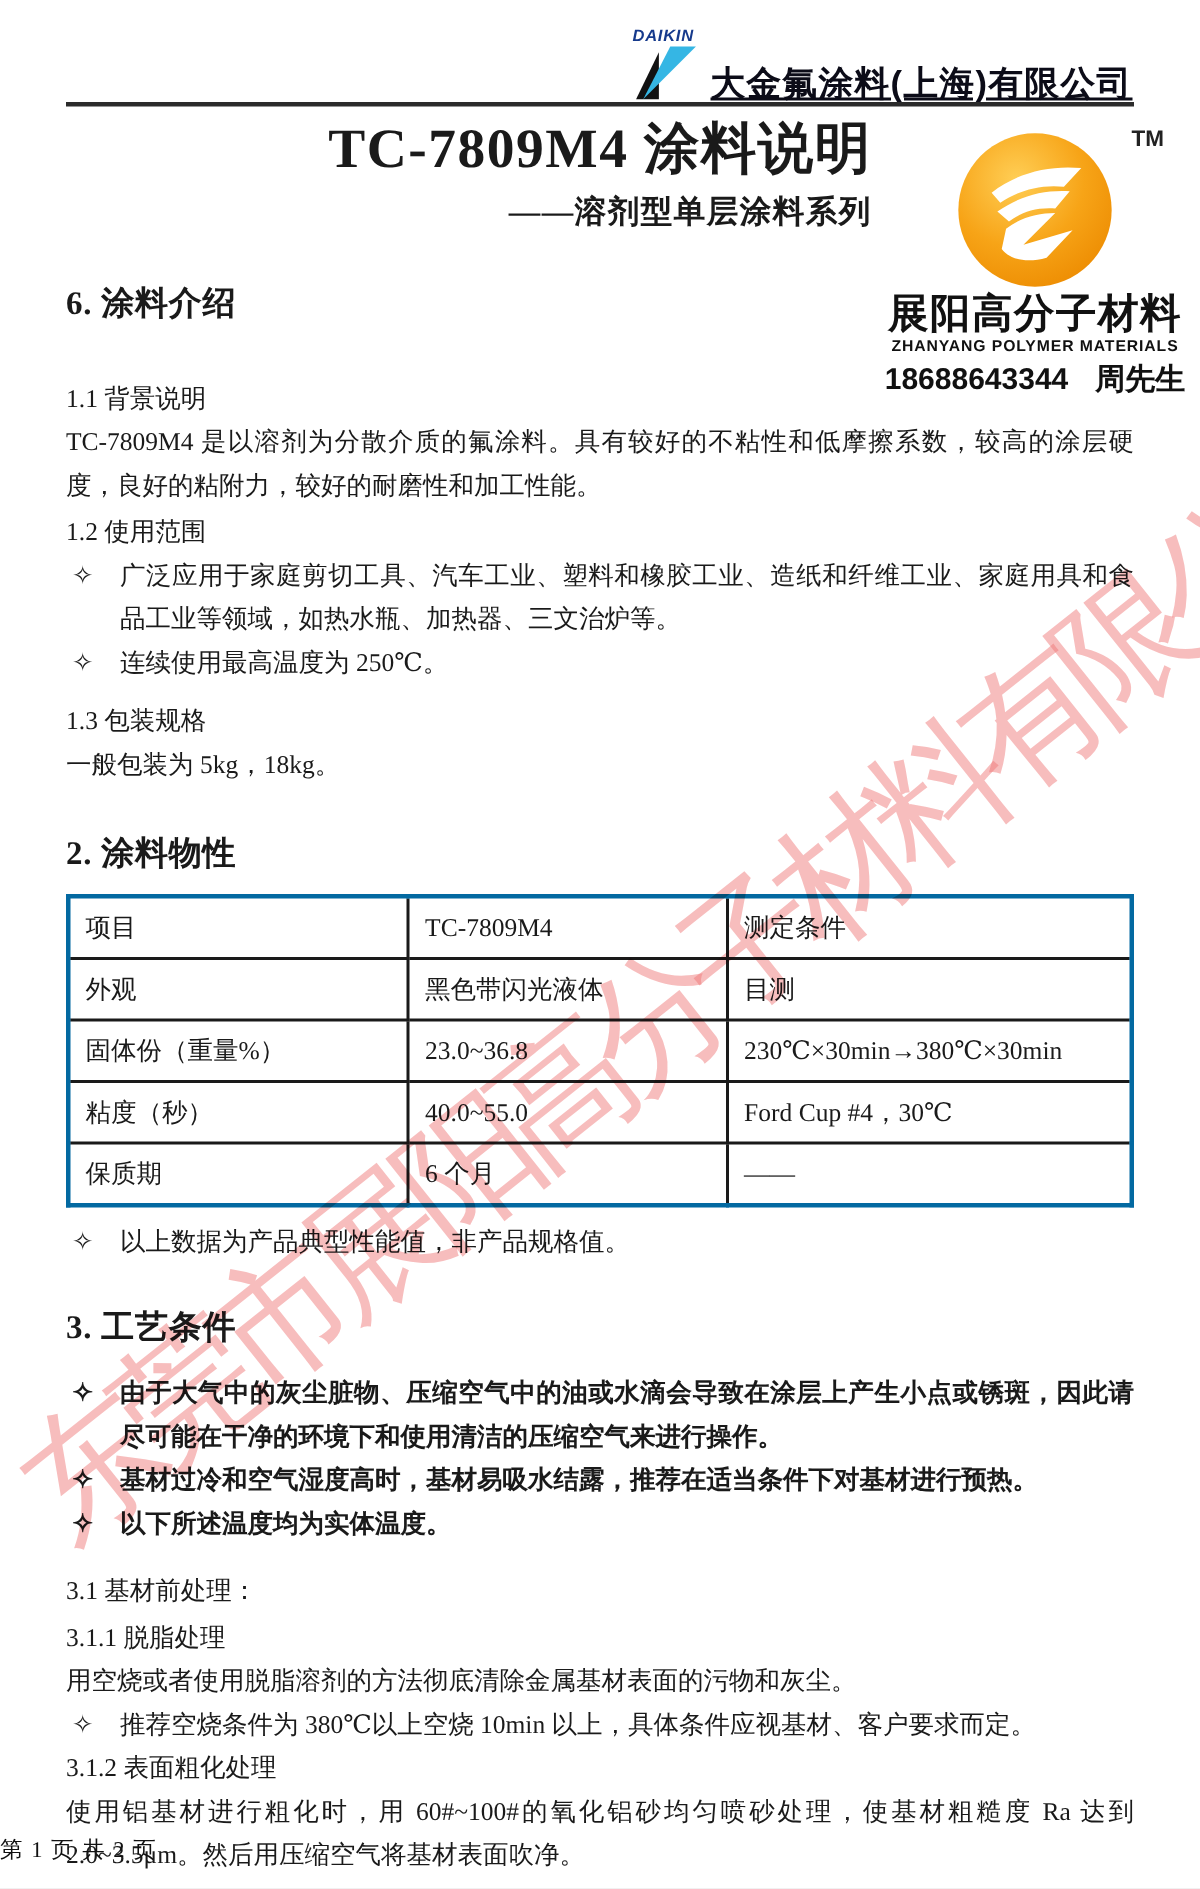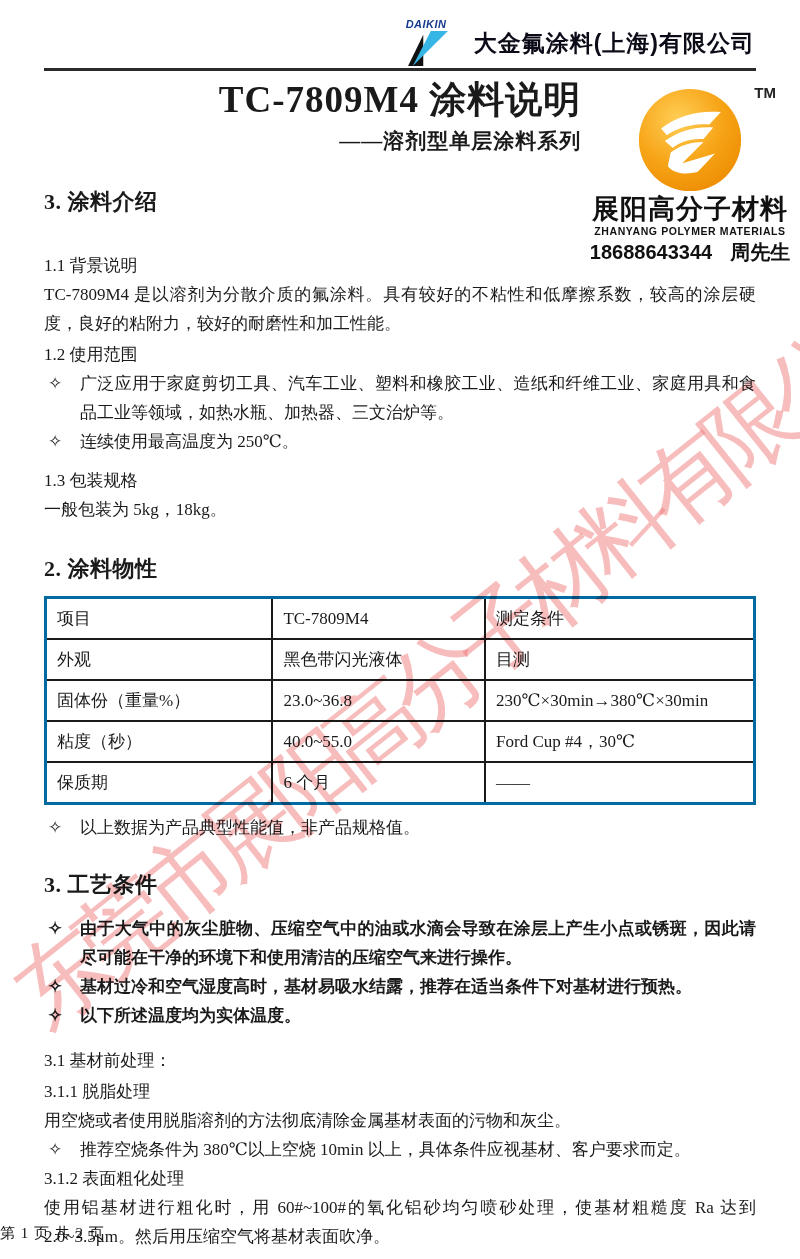--- a/index.html
+++ b/index.html
@@ -2,26 +2,26 @@
 <html><head>
 <meta charset="utf-8">
 <style>
   html,body{margin:0;padding:0;background:#e8e8e8;}
   .page{position:relative;width:800px;height:1259px;margin:0 auto;background:#ffffff;
         overflow:hidden;font-family:"Liberation Serif","DejaVu Serif",serif;color:#1a1a1a;}
   .content{position:absolute;inset:0;padding:0 44px;box-sizing:border-box;}
 
   
   .header-bar{position:relative;height:71px;}
-  .daikin-block{position:absolute;right:1px;bottom:3px;display:flex;align-items:center;gap:24px;}
+  .daikin-block{position:absolute;right:1px;bottom:3px;display:flex;align-items:flex-end;gap:8px;}
   .daikin-mark{display:flex;flex-direction:column;align-items:flex-start;}
   .daikin-word{font-family:"Liberation Sans","DejaVu Sans",sans-serif;font-style:italic;
                font-weight:bold;font-size:11px;color:#163a8c;letter-spacing:.5px;line-height:1;}
   .company-name{font-family:"Liberation Sans","DejaVu Sans",sans-serif;font-weight:bold;
-                font-size:23px;color:#0c0c18;letter-spacing:1px;line-height:1.1;}
+                font-size:23px;color:#0c0c18;letter-spacing:1px;line-height:1.1;text-decoration:underline;}
   .header-rule{position:absolute;left:0;right:0;bottom:0;border-top:3px solid #2b2b2b;}
 
   
   .title-wrap{text-align:center;margin-top:6px;}
   .title-inner{display:inline-block;text-align:right;}
   .title-main{font-size:37px;font-weight:bold;letter-spacing:1px;line-height:1.25;text-align:center;}
   .title-sub{font-size:21px;font-weight:bold;margin-top:4px;letter-spacing:1px;}
 
   
   .brand{position:absolute;top:82px;right:2px;width:216px;text-align:center;z-index:4;margin-left:27px;}
@@ -87,21 +87,21 @@
       <div class="header-rule"></div>
     </div>
 
     <div class="title-wrap">
       <div class="title-inner">
         <div class="title-main">TC-7809M4 涂料说明</div>
         <div class="title-sub">——溶剂型单层涂料系列</div>
       </div>
     </div>
 
-    <div class="h-sec h1-intro">3. 涂料介绍</div>
+    <div class="h-sec h1-intro">6. 涂料介绍</div>
     <div class="h-sub gap-m">1.1 背景说明</div>
     <div class="para">TC-7809M4 是以溶剂为分散介质的氟涂料。具有较好的不粘性和低摩擦系数，较高的涂层硬度，良好的粘附力，较好的耐磨性和加工性能。</div>
     <div class="h-sub" style="margin-top:2px;">1.2 使用范围</div>
     <div class="bullet">
       <span class="mark">✧</span>
       <span class="btxt">广泛应用于家庭剪切工具、汽车工业、塑料和橡胶工业、造纸和纤维工业、家庭用具和食品工业等领域，如热水瓶、加热器、三文治炉等。</span>
     </div>
     <div class="bullet">
       <span class="mark">✧</span>
       <span class="btxt">连续使用最高温度为 250℃。</span>

